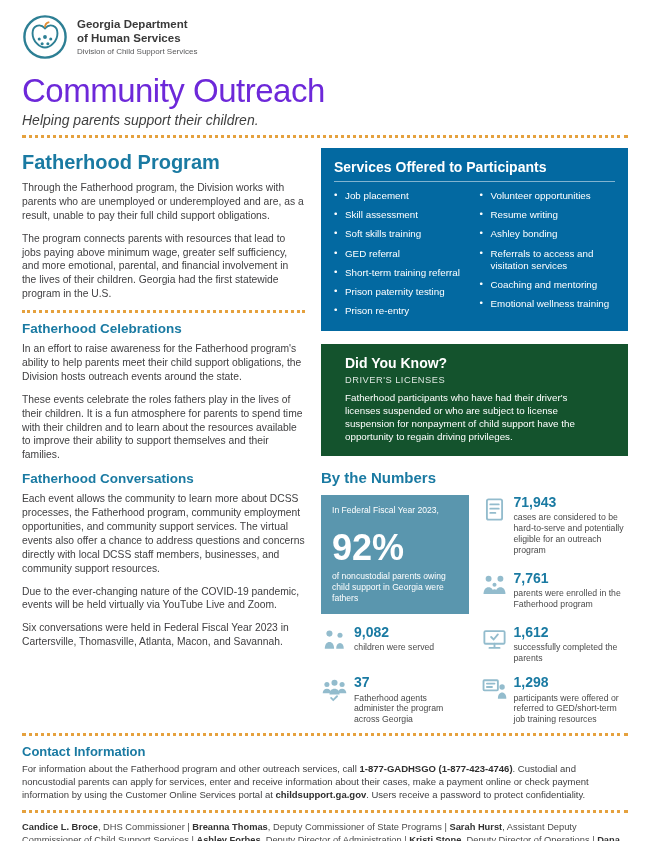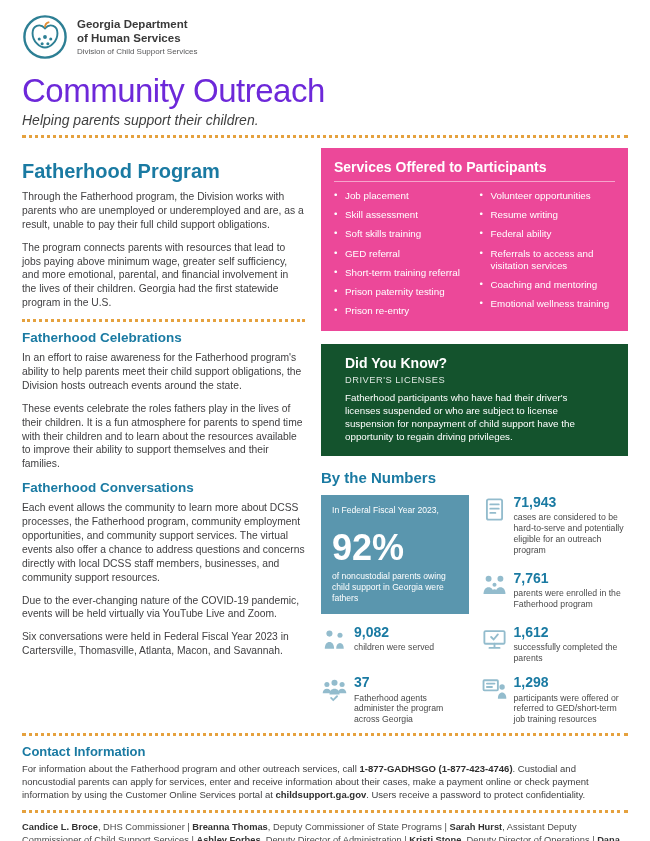--- a/index.html
+++ b/index.html
@@ -17,26 +17,26 @@
   h1.title { font-size: 33px; font-weight: normal; color: #6d28d9; letter-spacing: -0.5px; margin: 12px 0 2px; }
   .subtitle { font-size: 14px; font-style: italic; color: #3f3f3f; margin-bottom: 7px; }
   .dotted { border: none; border-top: 3px dotted #e5a13e; margin: 6px 0 10px; }
   .dotted.small { margin: 8px 0 8px; }
 
   
   .content { display: flex; gap: 16px; }
   .left-col { width: 283px; flex: none; }
   .right-col { flex: 1; min-width: 0; }
 
-  h2.big-head { font-size: 20px; font-weight: bold; color: #1a7aa2; margin: 12px 0 7px; }
+  h2.big-head { font-size: 20px; font-weight: bold; color: #1a7aa2; margin: 3px 0 7px; }
   h3.sec-head { font-size: 13.5px; font-weight: bold; color: #1a7aa2; margin: 2px 0 6px; }
   .left-col p { font-size: 10.3px; line-height: 1.35; margin-bottom: 9px; color: #414042; }
 
   
-  .services { background: #ec4899; color: #fff; padding: 11px 13px 6px; }
+  .services { background: #0369a1; color: #fff; padding: 11px 13px 6px; }
   .services h3 { font-size: 14px; font-weight: bold; padding-bottom: 6px; margin-bottom: 8px;
                  border-bottom: 1px solid rgba(255,255,255,0.5); }
   .svc-cols { display: flex; gap: 10px; }
   .svc-cols ul { list-style: none; flex: 1; }
   .svc-cols li { position: relative; padding-left: 11px; font-size: 9.8px; line-height: 1.25; margin-bottom: 7px; }
   .svc-cols li::before { content: "•"; position: absolute; left: 0; top: -1px; }
 
   
   .dyk { background: #14532d; color: #fff; padding: 11px 24px 12px; margin-top: 13px; }
   .dyk h3 { font-size: 14px; font-weight: bold; margin-bottom: 4px; }
@@ -118,21 +118,21 @@
             <li>Skill assessment</li>
             <li>Soft skills training</li>
             <li>GED referral</li>
             <li>Short-term training referral</li>
             <li>Prison paternity testing</li>
             <li>Prison re-entry</li>
           </ul>
           <ul>
             <li>Volunteer opportunities</li>
             <li>Resume writing</li>
-            <li>Federal ability</li>
+            <li>Ashley bonding</li>
             <li>Referrals to access and visitation services</li>
             <li>Coaching and mentoring</li>
             <li>Emotional wellness training</li>
           </ul>
         </div>
       </div>
 
       <div class="dyk">
         <h3>Did You Know?</h3>
         <div class="kicker">DRIVER'S LICENSES</div>

